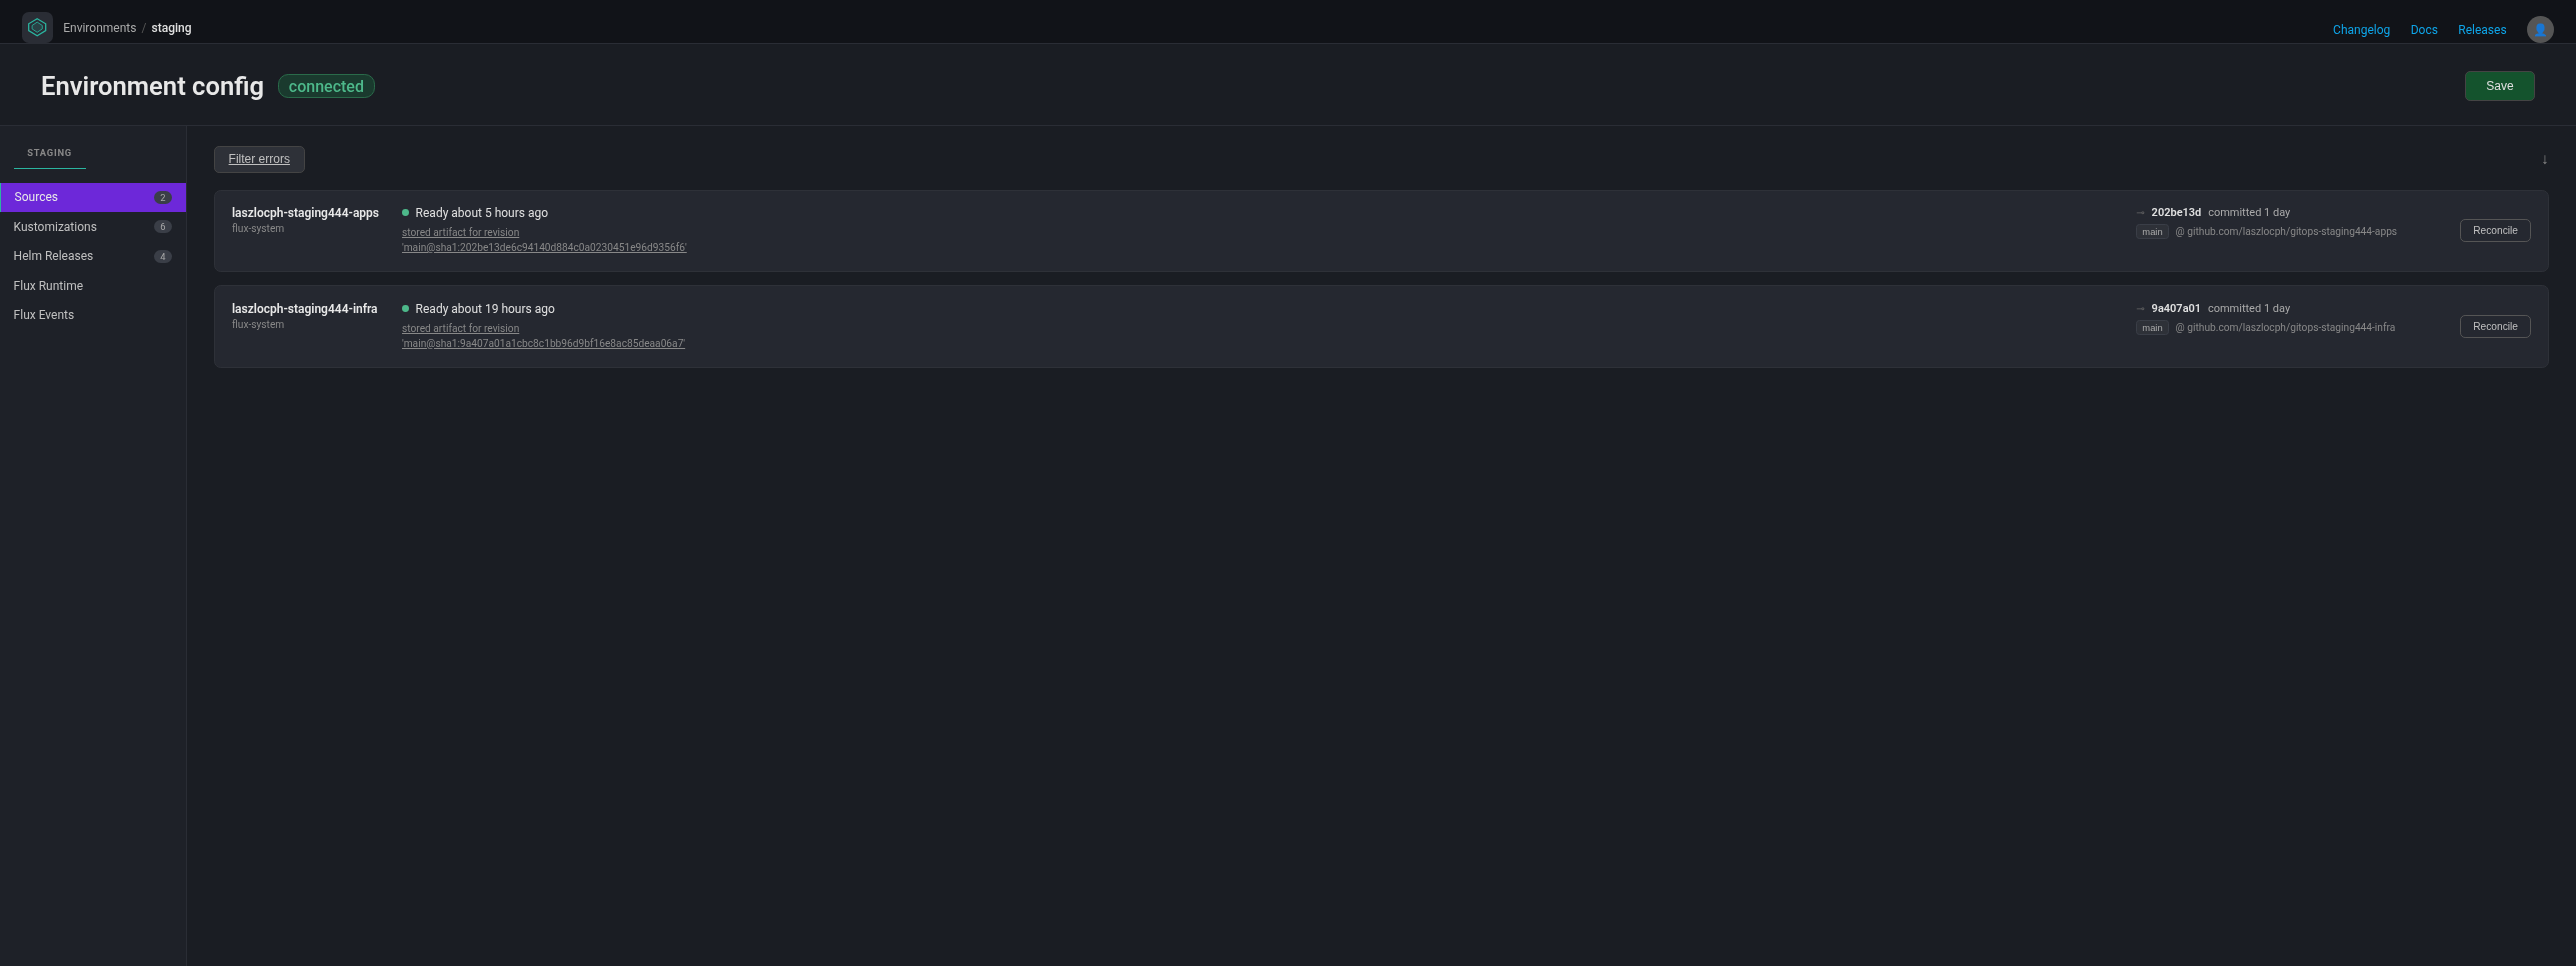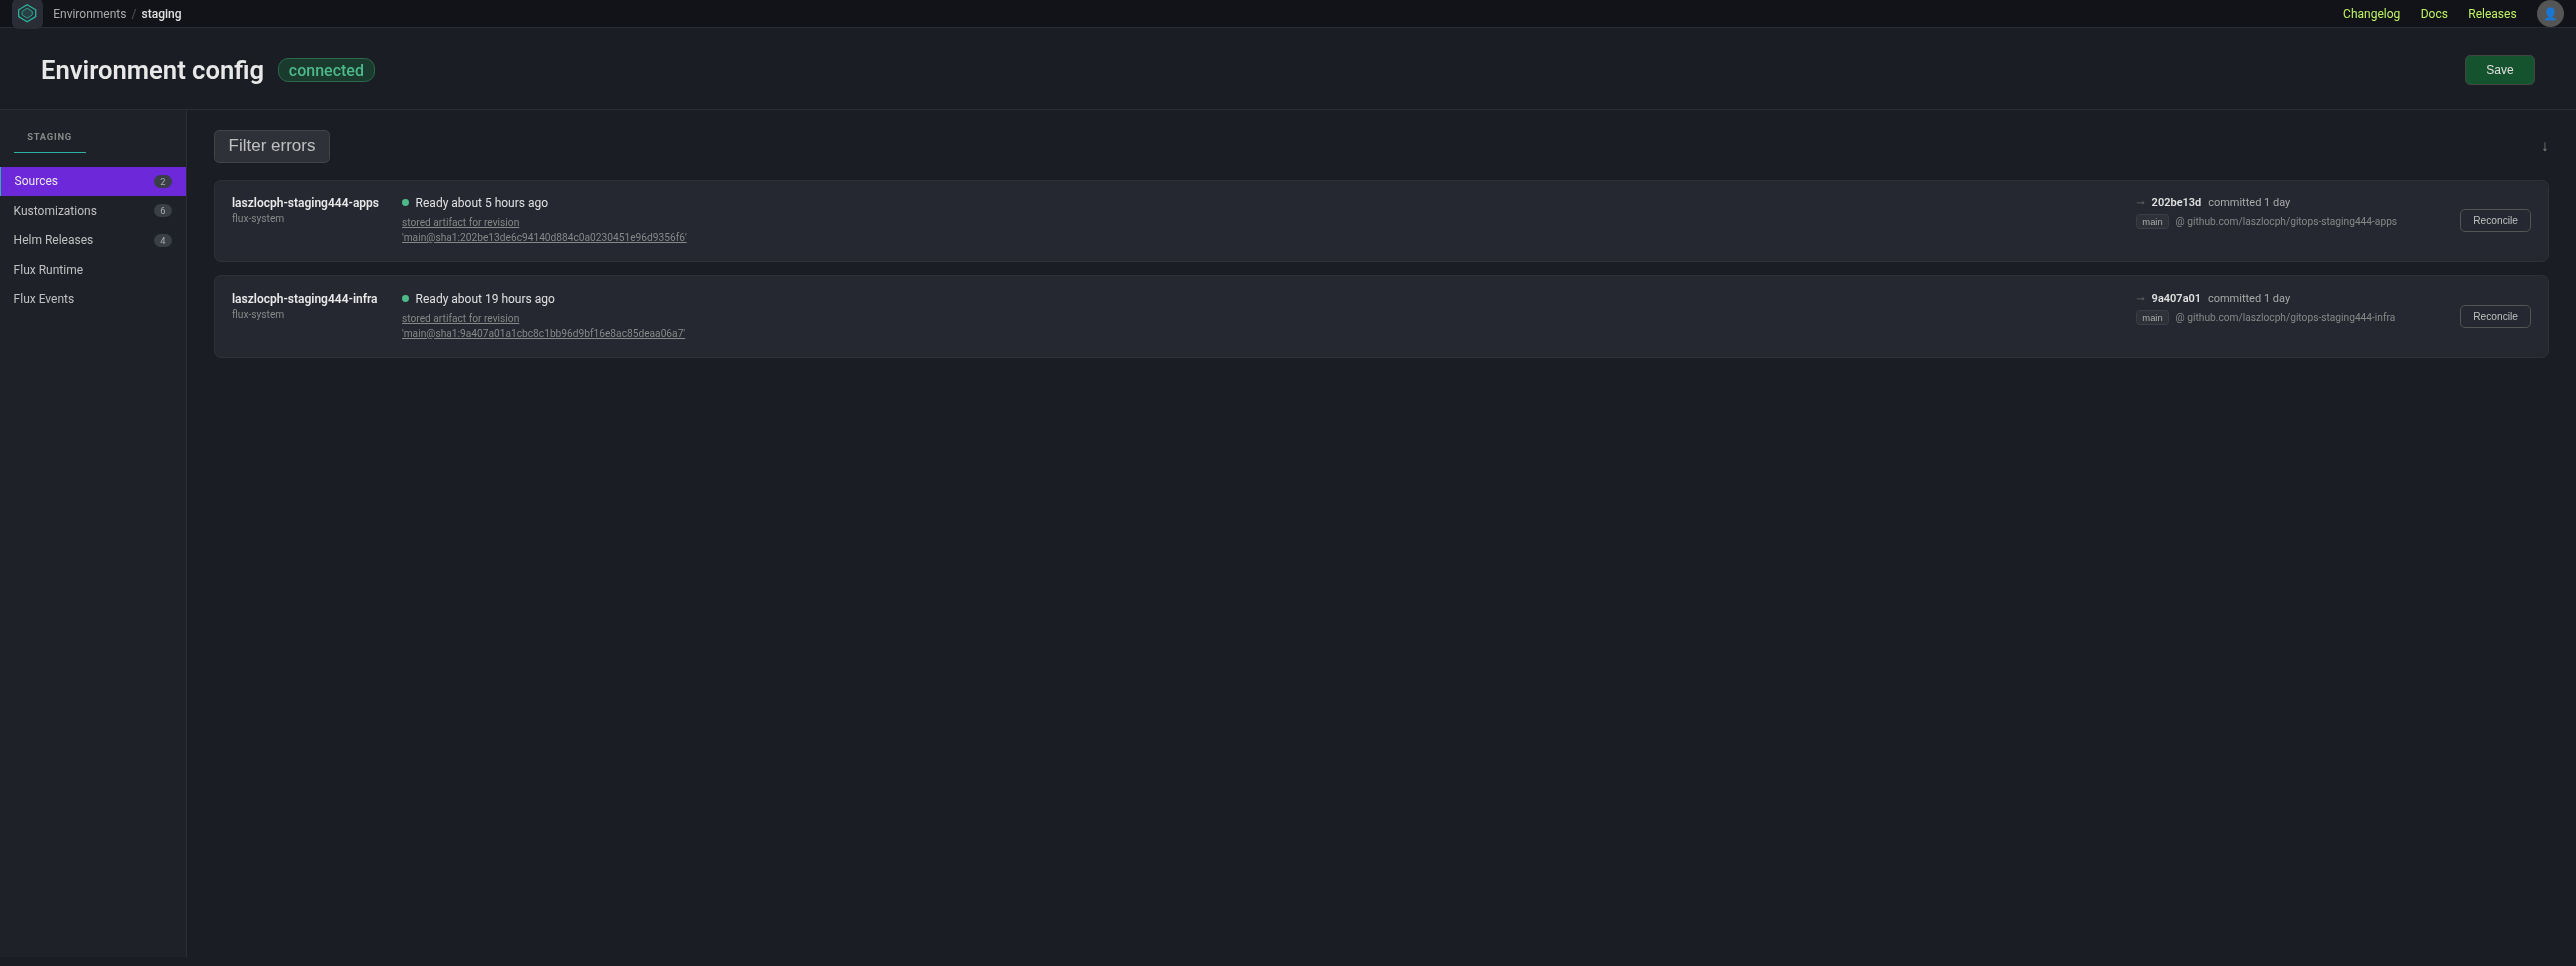--- a/index.html
+++ b/index.html
@@ -6,24 +6,24 @@
     body {
       background: #1a1d23;
       color: #e0e0e0;
       font-family: -apple-system, BlinkMacSystemFont, 'Segoe UI', Roboto, sans-serif;
       min-height: 100vh;
     }
 
     
     .topnav {
       background: #111318;
-      height: 28px;
-      display: flex;
-      align-items: center;
-      padding: 0 12px;
+      height: 44px;
+      display: flex;
+      align-items: flex-end;
+      padding: 0 22px;
       border-bottom: 0.9px solid #2a2d35;
       justify-content: space-between;
     }
     .topnav-left {
       display: flex;
       align-items: center;
       gap: 10.2px;
     }
     .app-logo {
       width: 31px;
@@ -42,21 +42,21 @@
       color: #aaa;
     }
     .breadcrumb .sep { color: #555; }
     .breadcrumb .active { color: #e0e0e0; font-weight: 500; }
     .topnav-right {
       display: flex;
       align-items: center;
       gap: 20.4px;
     }
     .topnav-right a {
-      color: #bef264;
+      color: #0ea5e9;
       text-decoration: none;
       font-size: 12px;
     }
     .avatar {
       width: 27px;
       height: 27px;
       border-radius: 50%;
       background: #555;
       overflow: hidden;
       display: flex;
@@ -166,22 +166,23 @@
       align-items: center;
       justify-content: space-between;
       margin-bottom: 17px;
     }
     .filter-errors-btn {
       background: #2e3138;
       border: 0.9px solid #444;
       color: #c0c0c0;
       border-radius: 5.1px;
       padding: 5.1px 13.6px;
-      font-size: 17px;
+      font-size: 12px;
       cursor: pointer;
+      text-decoration: underline;
     }
     .download-icon {
       color: #888;
       cursor: pointer;
       font-size: 15.3px;
     }
 
     
     .source-card {
       background: #252830;

